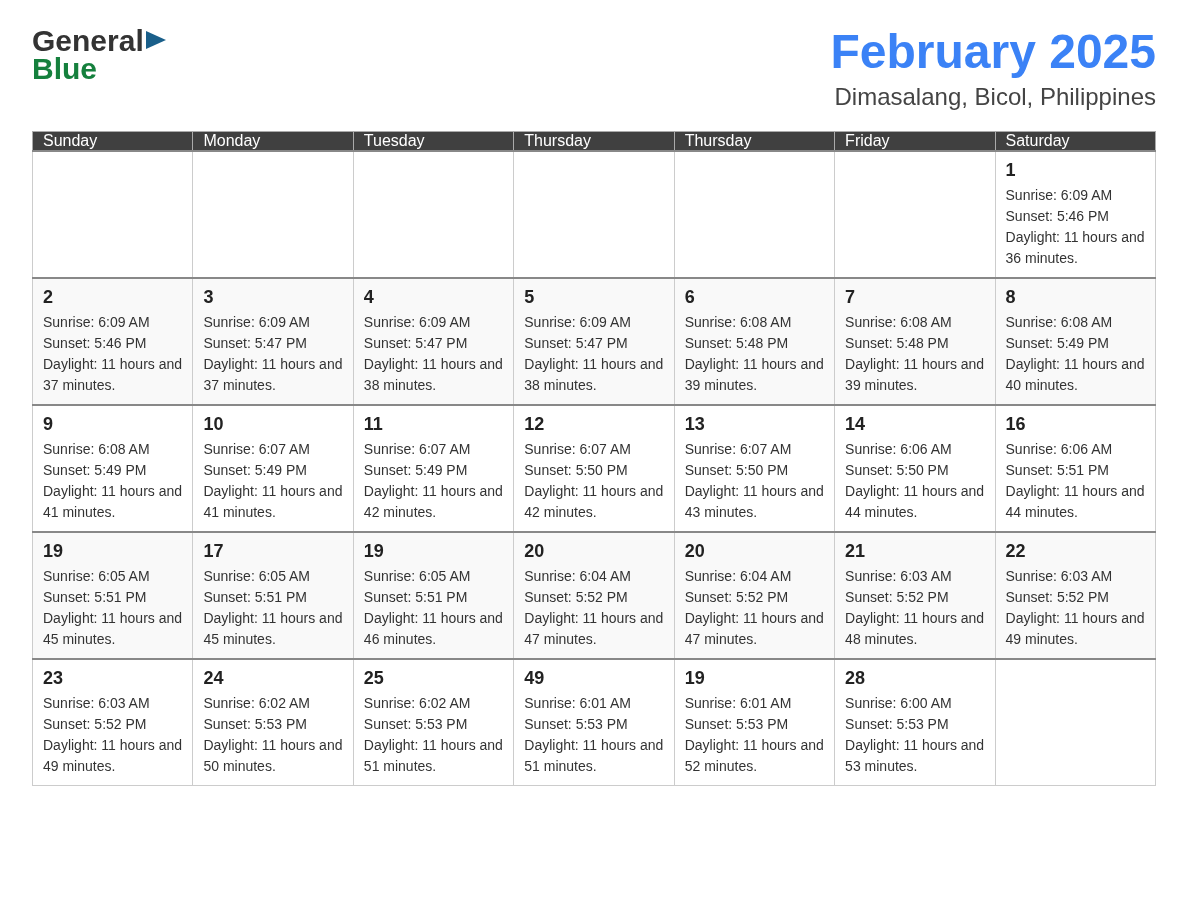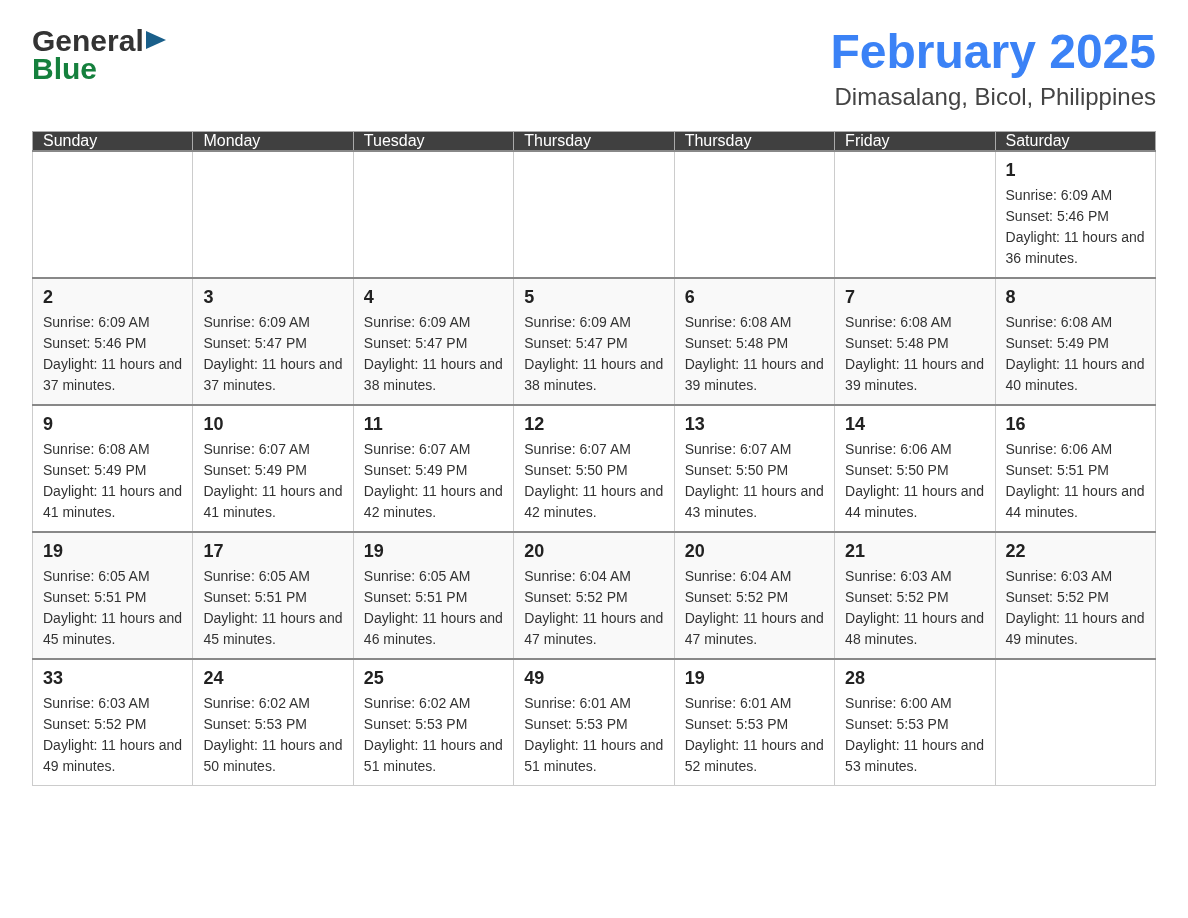--- a/index.html
+++ b/index.html
@@ -273,21 +273,21 @@
         <td>
           <div class="day-number">22</div>
           <div class="day-info">Sunrise: 6:03 AM
 Sunset: 5:52 PM
 Daylight: 11 hours
 and 49 minutes.</div>
         </td>
       </tr>
       <tr class="week-row">
         <td>
-          <div class="day-number">33</div>
+          <div class="day-number">23</div>
           <div class="day-info">Sunrise: 6:03 AM
 Sunset: 5:52 PM
 Daylight: 11 hours
 and 49 minutes.</div>
         </td>
         <td>
           <div class="day-number">24</div>
           <div class="day-info">Sunrise: 6:02 AM
 Sunset: 5:53 PM
 Daylight: 11 hours

